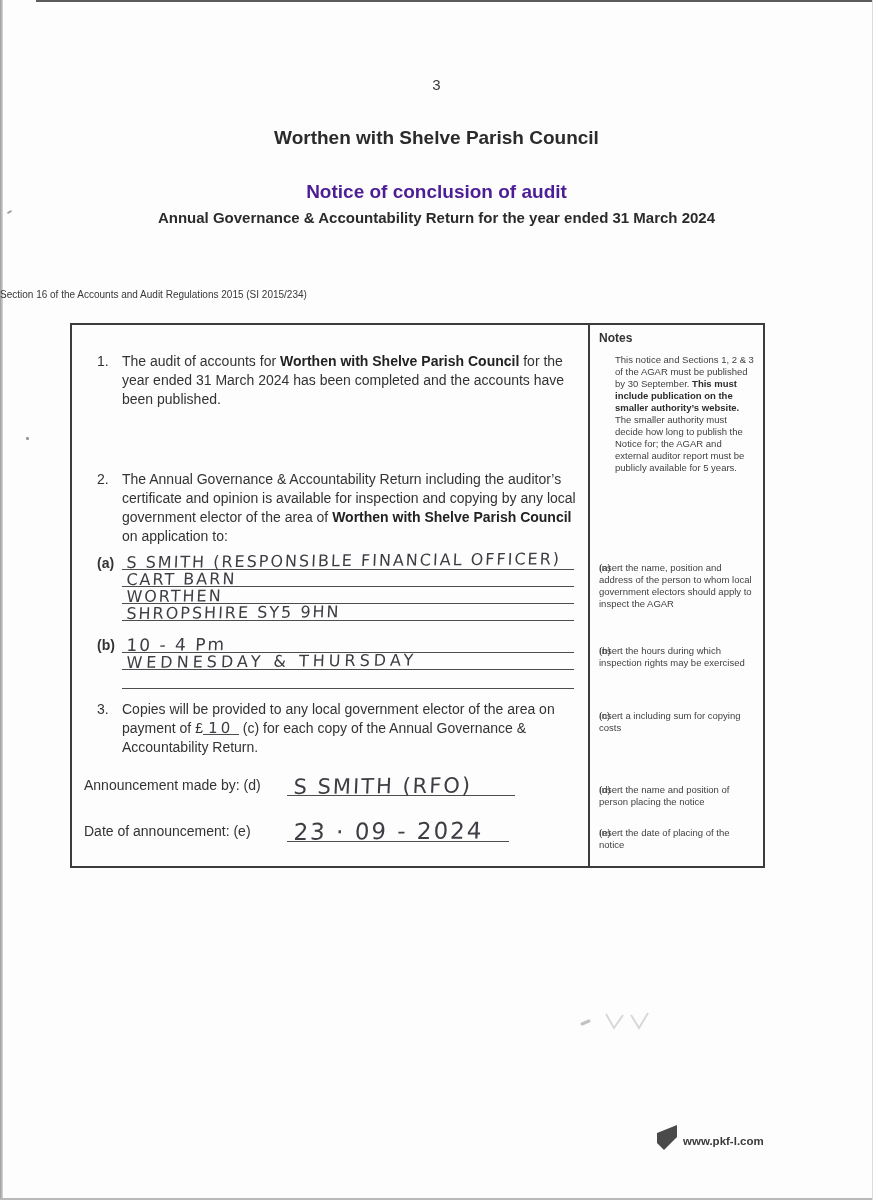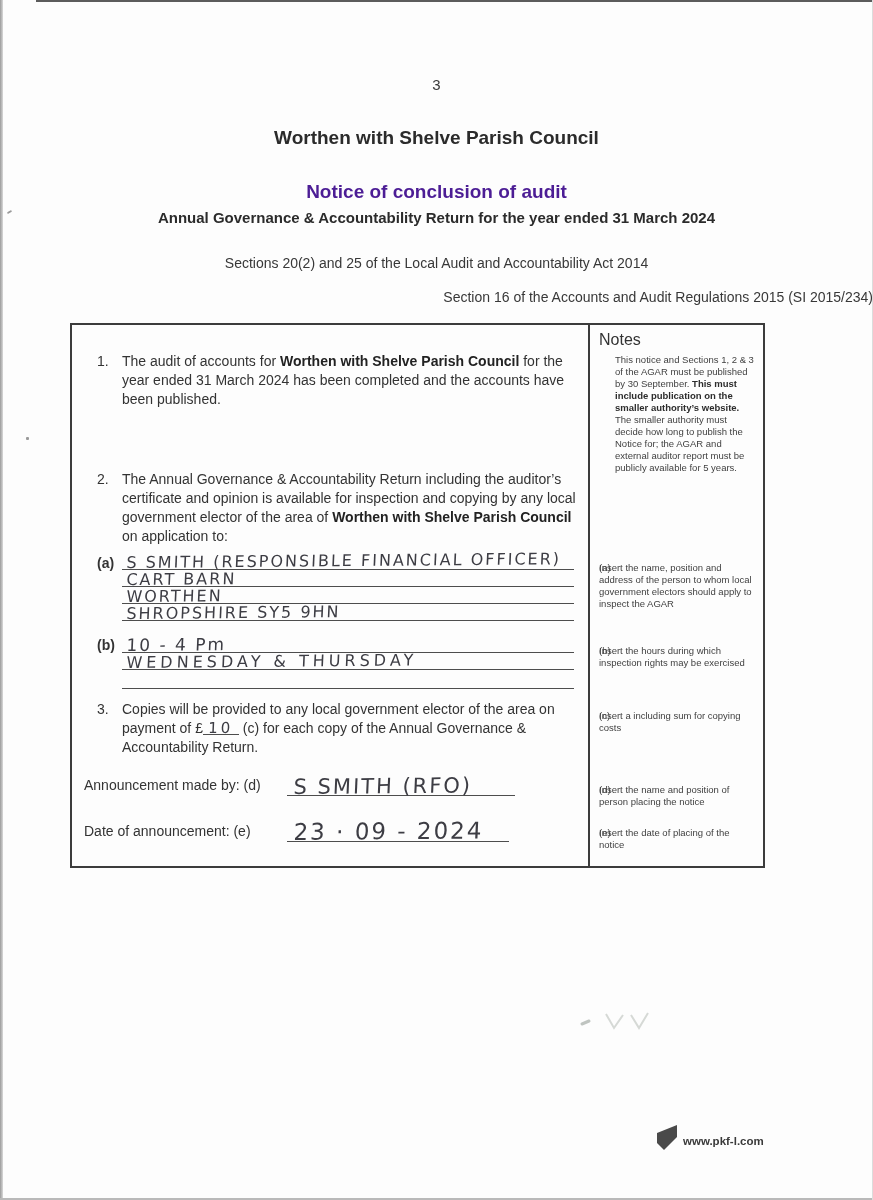--- a/index.html
+++ b/index.html
@@ -11,21 +11,21 @@
              background:linear-gradient(to right,#9a9a9a,#d9d9d9);}
   .scan-bottom{position:absolute;left:0;right:0;bottom:0;height:2px;background:#b9b9b9;}
   .scan-right{position:absolute;right:0;top:0;bottom:0;width:1px;background:#dcdcdc;}
   .speck{position:absolute;background:#9a9a9a;border-radius:1px;}
 
   .pagenum{position:absolute;top:76px;left:0;width:100%;text-align:center;font-size:15px;color:#3a3a3a;}
   .h-council{position:absolute;top:127px;left:0;width:100%;text-align:center;font-size:19px;font-weight:700;color:#2b2b2b;}
   .h-title{position:absolute;top:181px;left:0;width:100%;text-align:center;font-size:19px;font-weight:700;color:#4c1d95;}
   .h-sub{position:absolute;top:209px;left:0;width:100%;text-align:center;font-size:15px;font-weight:700;color:#2b2b2b;}
   .h-statute1{position:absolute;top:255px;left:0;width:100%;text-align:center;font-size:14px;color:#383838;}
-  .h-statute2{position:absolute;top:289px;left:0;width:100%;text-align:right;font-size:14px;color:#383838;}
+  .h-statute2{position:absolute;top:289px;left:0;width:100%;text-align:left;font-size:10px;color:#383838;}
 
   .formbox{position:absolute;left:70px;top:323px;width:691px;height:541px;border:2px solid #3c3c3c;}
   .divider{position:absolute;left:516px;top:0;bottom:0;width:2px;background:#3c3c3c;}
 
   .item{position:absolute;font-size:14px;line-height:19px;color:#333;}
   .item .num{position:absolute;left:0;top:0;}
   .item .body{display:block;margin-left:25px;width:467px;}
   .item b{color:#222;}
 
   .fieldlabel{position:absolute;font-size:14px;font-weight:700;color:#333;}
@@ -37,21 +37,21 @@
 
   .amount{display:inline-block;min-width:36px;text-align:center;border-bottom:1.5px solid #4d4d4d;
           vertical-align:baseline;line-height:12px;}
   .amount .hw{font-size:15px;letter-spacing:3px;}
 
   .announce-row{position:absolute;font-size:14px;color:#333;}
   .announce-row .lbl{position:absolute;left:0;top:12px;white-space:nowrap;}
   .announce-row .val{position:absolute;left:203px;width:228px;border-bottom:1.5px solid #4d4d4d;height:30px;}
   .announce-row .val .hw{position:absolute;left:6px;bottom:-4px;}
 
-  .notes-head{position:absolute;left:527px;top:6px;font-size:16px;font-weight:400;color:#333;}
+  .notes-head{position:absolute;left:527px;top:6px;font-size:12px;font-weight:700;color:#333;}
   .note{position:absolute;left:527px;width:158px;font-size:9.5px;line-height:12px;color:#3f3f3f;}
   .note .nlbl{position:absolute;left:0;top:0;}
   .note .ntext{display:block;}
   .note1{margin-left:16px;width:142px;}
   .note b{color:#2c2c2c;}
 
   .footer{position:absolute;left:656px;top:1124px;display:flex;align-items:center;}
   .pkf-mark{width:22px;height:28px;margin-right:5px;}
   .pkf-url{font-size:11.5px;font-weight:700;color:#3a3a3a;margin-top:6px;}
 
@@ -66,21 +66,20 @@
   <div class="scan-left"></div>
   <div class="scan-bottom"></div>
   <div class="scan-right"></div>
   <div class="speck" style="left:7px;top:211px;width:5px;height:2px;transform:rotate(-30deg);"></div>
   <div class="speck" style="left:26px;top:437px;width:3px;height:3px;"></div>
 
   <div class="pagenum">3</div>
   <div class="h-council">Worthen with Shelve Parish Council</div>
   <div class="h-title">Notice of conclusion of audit</div>
   <div class="h-sub">Annual Governance &amp; Accountability Return for the year ended 31 March 2024</div>
-  <div class="h-statute1">Sections 20(2) and 25 of the Local Audit and Accountability Act 2014</div>
   <div class="h-statute2">Section 16 of the Accounts and Audit Regulations 2015 (SI 2015/234)</div>
 
   <div class="formbox">
     <div class="divider"></div>
 
     <div class="item" style="left:25px;top:27px;">
       <span class="num">1.</span>
       <span class="body"><span>The audit of accounts for </span><b>Worthen with Shelve Parish Council</b><span> for the year ended 31 March 2024 has been completed and the accounts have been published.</span></span>
     </div>
 

